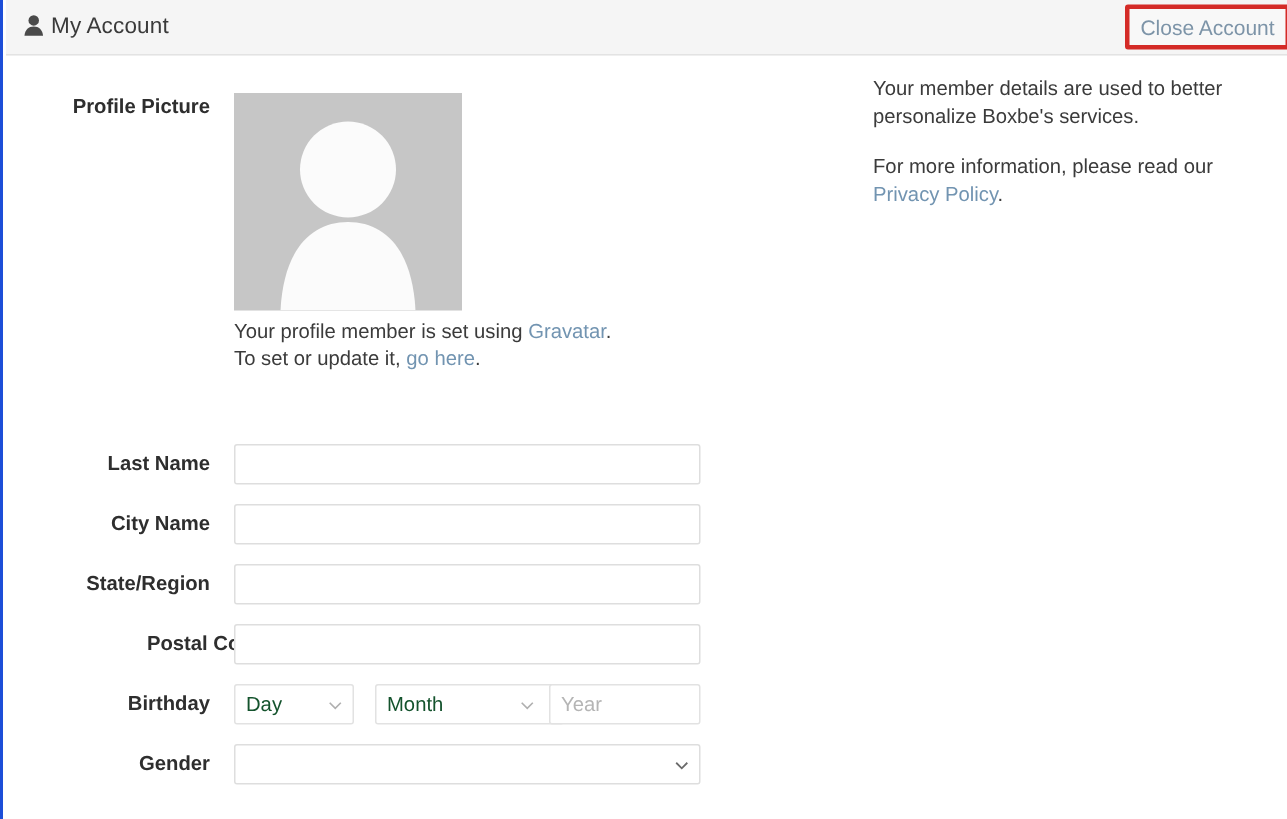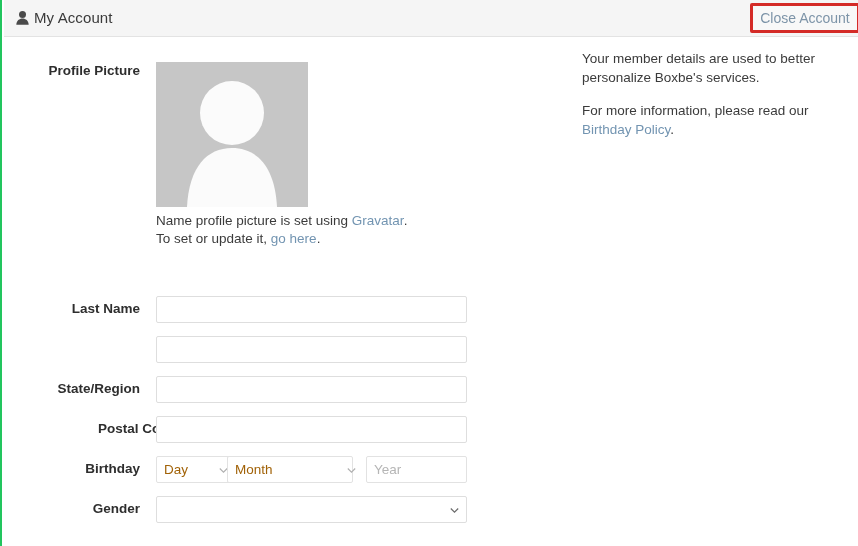--- a/index.html
+++ b/index.html
@@ -17,21 +17,21 @@
     position: relative;
   }
 
   
   .page-frame {
     position: absolute;
     left: 0; top: 0;
     width: 844px;
     height: 546px;
     box-sizing: border-box;
-    border-left: 2px solid #22c55e;
+    border-left: 2px solid #1d4ed8;
     background: #ffffff;
   }
 
   
   .header-bar {
     position: absolute;
     left: 2px;
     top: 0;
     width: 856px;
     height: 37px;
@@ -155,28 +155,28 @@
   
   .bd-day, .bd-month, .bd-year {
     position: absolute;
     height: 27px;
     box-sizing: border-box;
     border: 1px solid #e2e2e2;
     border-radius: 2px;
     background: #ffffff;
     font-family: "Liberation Sans", sans-serif;
     font-size: 13.5px;
-    color: #a16207;
+    color: #14532d;
     padding: 0 7px;
     outline: none;
     -webkit-appearance: none;
     appearance: none;
   }
   .bd-day  { left: 154px; width: 80px; }
-  .bd-month{ left: 225px; width: 126px; }
+  .bd-month{ left: 248px; width: 126px; }
   .bd-year { left: 364px; width: 101px; }
   .bd-year::placeholder { color: #b5b5b5; }
 
   .chev {
     position: absolute;
     width: 9px;
     height: 9px;
     pointer-events: none;
   }
   .chev svg { display: block; }
@@ -244,32 +244,33 @@
       <div class="avatar-box">
         <svg viewBox="0 0 152 145" width="152" height="145" xmlns="http://www.w3.org/2000/svg">
           <g>
             <circle cx="76" cy="51" r="32" fill="#fbfbfb"></circle>
             <path d="M76 86 C51 86 33 105 31 145 L121 145 C119 105 101 86 76 86 Z" fill="#fbfbfb"></path>
           </g>
         </svg>
       </div>
 
       <div class="avatar-caption">
-        <div><span>Name profile picture is set using </span><a href="#">Gravatar</a><span>.</span></div>
+        <div><span>Your profile member is set using </span><a href="#">Gravatar</a><span>.</span></div>
         <div><span>To set or update it, </span><a href="#">go here</a><span>.</span></div>
       </div>
     </div>
 
 
     <div class="row" style="top:259px; height:27px;">
       <div class="row-label" style="top:5px;">Last Name</div>
       <input class="txt-input" type="text" style="top: 0px;" placeholder="">
     </div>
 
     <div class="row" style="top:299px; height:27px;">
+      <div class="row-label" style="top:5px;">City Name</div>
       <input class="txt-input" type="text" style="top: 0px;" placeholder="">
     </div>
 
     <div class="row" style="top:339px; height:27px;">
       <div class="row-label" style="top:5px;">State/Region</div>
       <input class="txt-input" type="text" style="top: 0px;" placeholder="">
     </div>
 
     <div class="row" style="top:379px; height:27px;">
       <div class="row-label" style="top:5px;margin-left:36px;">Postal Code</div>
@@ -309,16 +310,16 @@
         <svg viewBox="0 0 9 9" width="9" height="9" xmlns="http://www.w3.org/2000/svg">
           <path d="M0.8 2.5 L4.5 6.2 L8.2 2.5" stroke="#6b6b6b" stroke-width="1.2" fill="none"></path>
         </svg>
       </span>
     </div>
 
   </div>
 
   <div class="info-panel">
     <p>Your member details are used to better personalize Boxbe's services.</p>
-    <p><span>For more information, please read our </span><a href="#">Birthday Policy</a><span>.</span></p>
+    <p><span>For more information, please read our </span><a href="#">Privacy Policy</a><span>.</span></p>
   </div>
 
 </div>
 
 </body></html>

